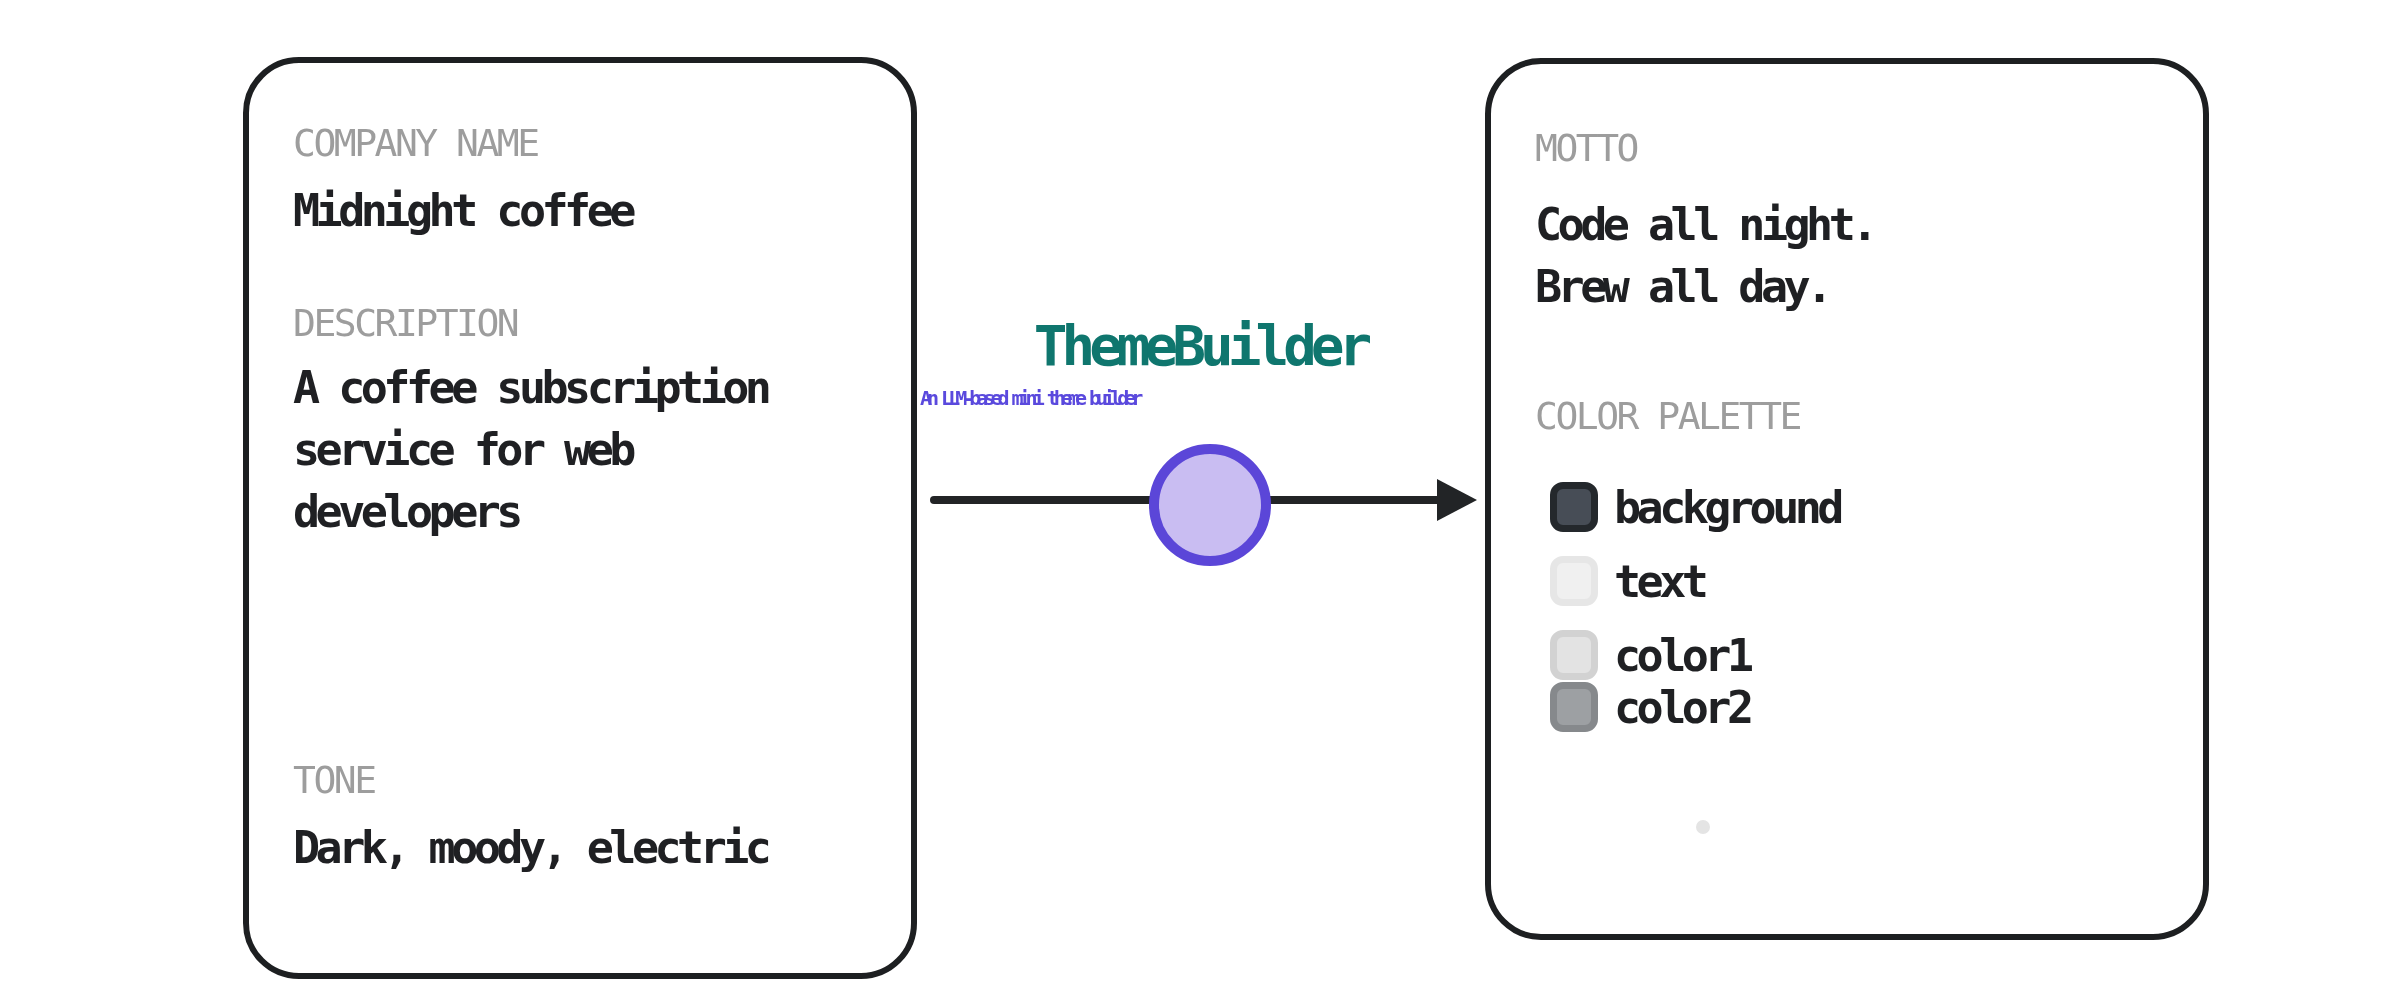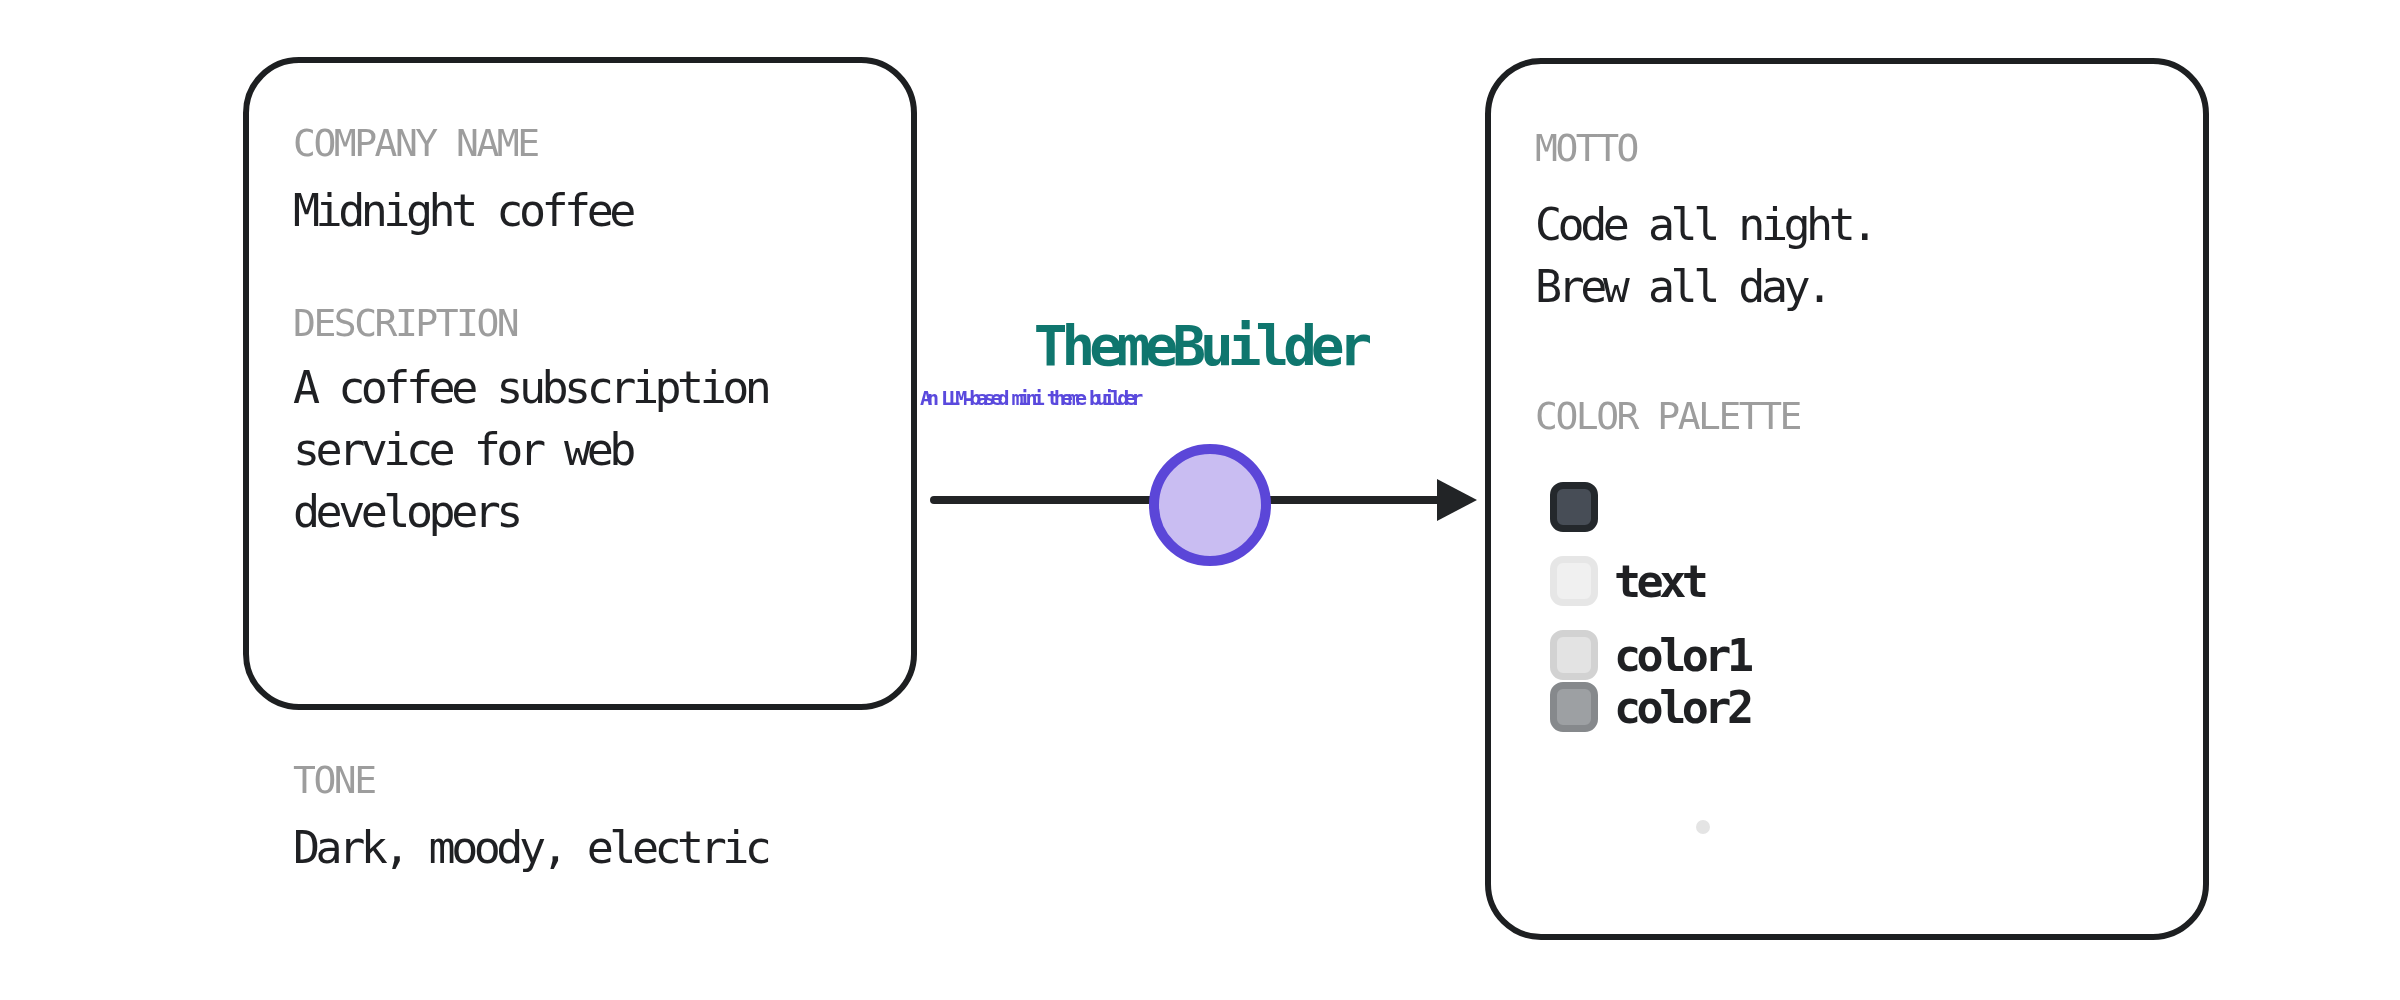--- a/index.html
+++ b/index.html
@@ -10,33 +10,33 @@
     position:relative;
     overflow:hidden;
   }
   .card{
     position:absolute;
     background:#ffffff;
     border:6px solid #1d1f21;
     border-radius:56px;
     box-sizing:border-box;
   }
-  #input-card{left:243px;top:57px;width:674px;height:653px;}
+  #input-card{left:243px;top:57px;width:674px;height:922px;}
   #output-card{left:1485px;top:58px;width:724px;height:882px;}
 
   .field{position:absolute;left:44px;white-space:pre-line;}
   .label{
     font-size:38px;
     letter-spacing:-2.5px;
     color:#9d9d9d;
     line-height:1.2;
   }
   .value{
     font-size:45px;
-    font-weight:normal;
+    font-weight:bold;
     letter-spacing:-4.5px;
     color:#1f2023;
     line-height:62px;
   }
 
   
   .builder-title{
     position:absolute;left:950px;top:312px;width:500px;
     text-align:center;
     font-size:56px;font-weight:bold;letter-spacing:-6px;
@@ -114,20 +114,21 @@
 
 <div class="card" id="output-card">
   <div class="field label" style="top:62px">MOTTO</div>
   <div class="field value" style="top:130px">Code all night.
 Brew all day.</div>
 
   <div class="field label" style="top:330px">COLOR PALETTE</div>
 
   <div class="palette-row" style="top:418px">
     <div class="swatch" style="background: rgb(71, 77, 86); border-color: rgb(36, 40, 44);"></div>
+    <div class="swatch-label">background</div>
   </div>
   <div class="palette-row" style="top:492px">
     <div class="swatch" style="background: rgb(240, 240, 240); border-color: rgb(230, 230, 230);"></div>
     <div class="swatch-label">text</div>
   </div>
   <div class="palette-row" style="top:566px">
     <div class="swatch" style="background: rgb(227, 227, 227); border-color: rgb(210, 210, 210);"></div>
     <div class="swatch-label">color1</div>
   </div>
   <div class="palette-row" style="top:618px">

